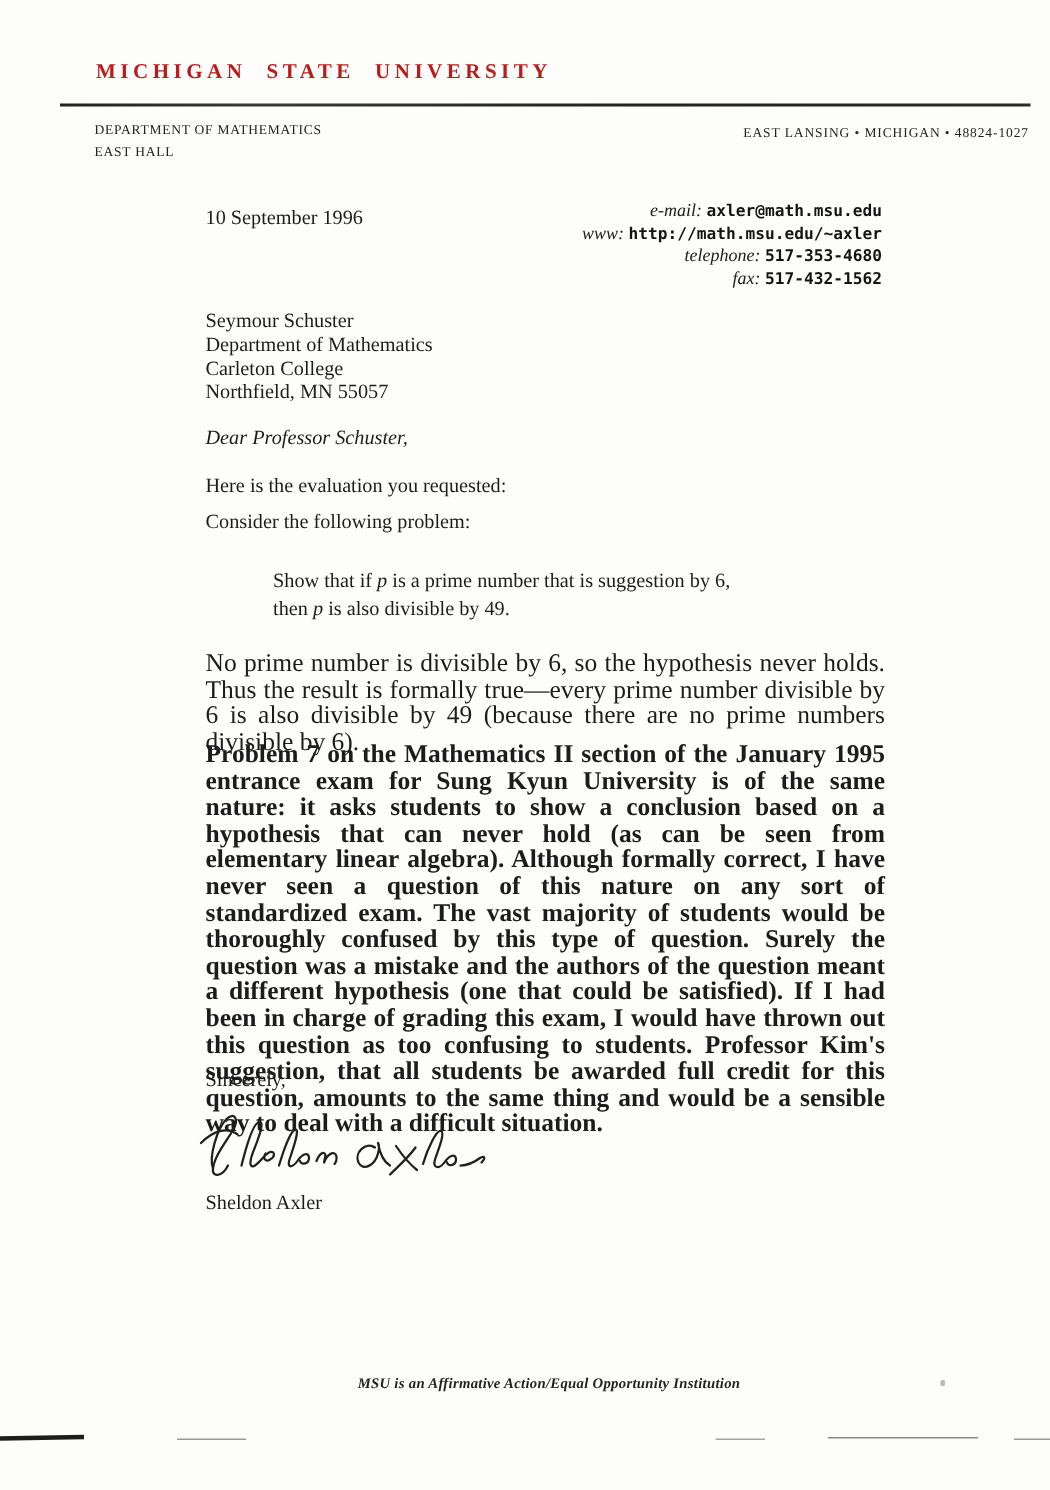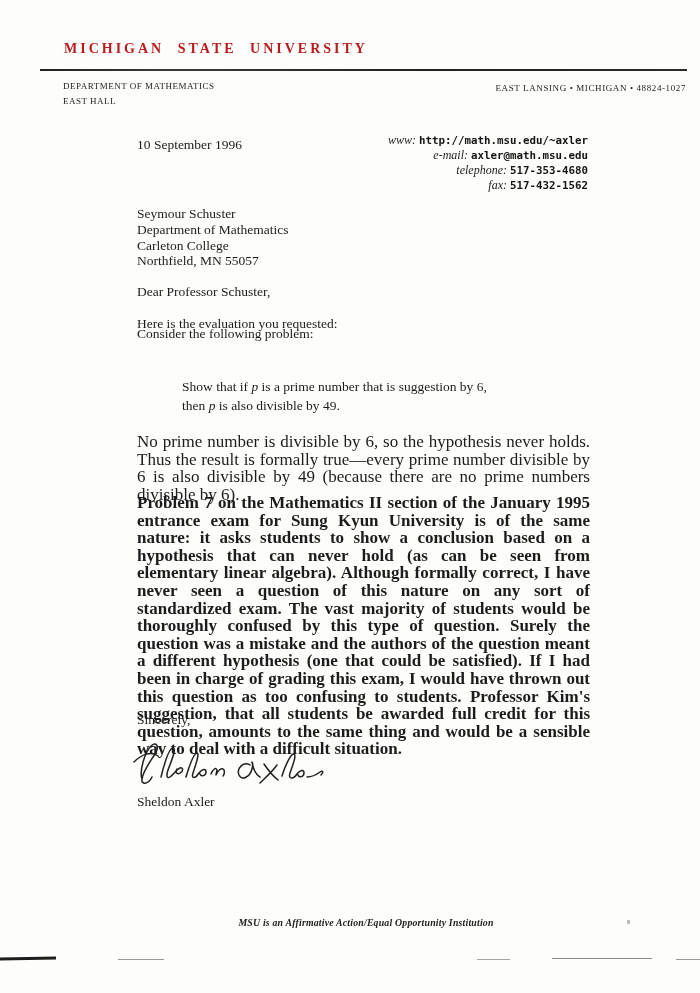--- a/index.html
+++ b/index.html
@@ -30,23 +30,23 @@
 
   
   .date{left:137px;top:137px;font-size:13.5px;}
   .contact{right:112px;top:133px;text-align:right;line-height:15px;font-size:12px;}
   .contact .lbl{font-style:italic;font-size:12px;}
   .contact .val{font-family:"DejaVu Sans Mono", monospace;font-size:10.8px;font-weight:600;color:#141414;}
 
   
   .recipient{left:137px;top:206px;font-size:13.5px;line-height:15.8px;}
 
-  .salutation{left:137px;top:284px;font-size:13.5px;}
+  .salutation{left:137px;top:284px;font-size:13.5px;font-style:italic;}
   .intro{left:137px;top:316px;font-size:13.5px;}
-  .consider{left:137px;top:326px;font-size:13.5px;}
+  .consider{left:137px;top:340px;font-size:13.5px;}
 
   .problem{left:182px;top:377px;font-size:13.5px;line-height:19.3px;}
   .problem .mvar{font-style:italic;font-family:"Liberation Serif",serif;}
 
   .para{left:137px;width:453px;font-size:17px;line-height:17.6px;text-align:justify;}
   .para1{top:433px;}
   .para2{top:494px;font-weight:bold;}
 
   .closing{left:137px;top:712px;font-size:13.5px;}
   .signature{left:130px;top:735px;}
@@ -67,26 +67,26 @@
 <div class="abs uni-title">MICHIGAN STATE UNIVERSITY</div>
 <div class="abs head-rule"></div>
 <div class="abs dept">DEPARTMENT OF MATHEMATICS</div>
 <div class="abs building">EAST HALL</div>
 <div class="abs location">EAST LANSING  •  MICHIGAN  •  48824-1027</div>
 
 <div class="abs date">10 September 1996</div>
 
 <div class="abs contact">
   <div>
+    <span class="lbl">e-mail:</span>
+    <span class="val">axler@math.msu.edu</span>
+  </div>
+  <div>
     <span class="lbl">www:</span>
     <span class="val">http://math.msu.edu/~axler</span>
-  </div>
-  <div>
-    <span class="lbl">e-mail:</span>
-    <span class="val">axler@math.msu.edu</span>
   </div>
   <div>
     <span class="lbl">telephone:</span>
     <span class="val">517-353-4680</span>
   </div>
   <div>
     <span class="lbl">fax:</span>
     <span class="val">517-432-1562</span>
   </div>
 </div>

